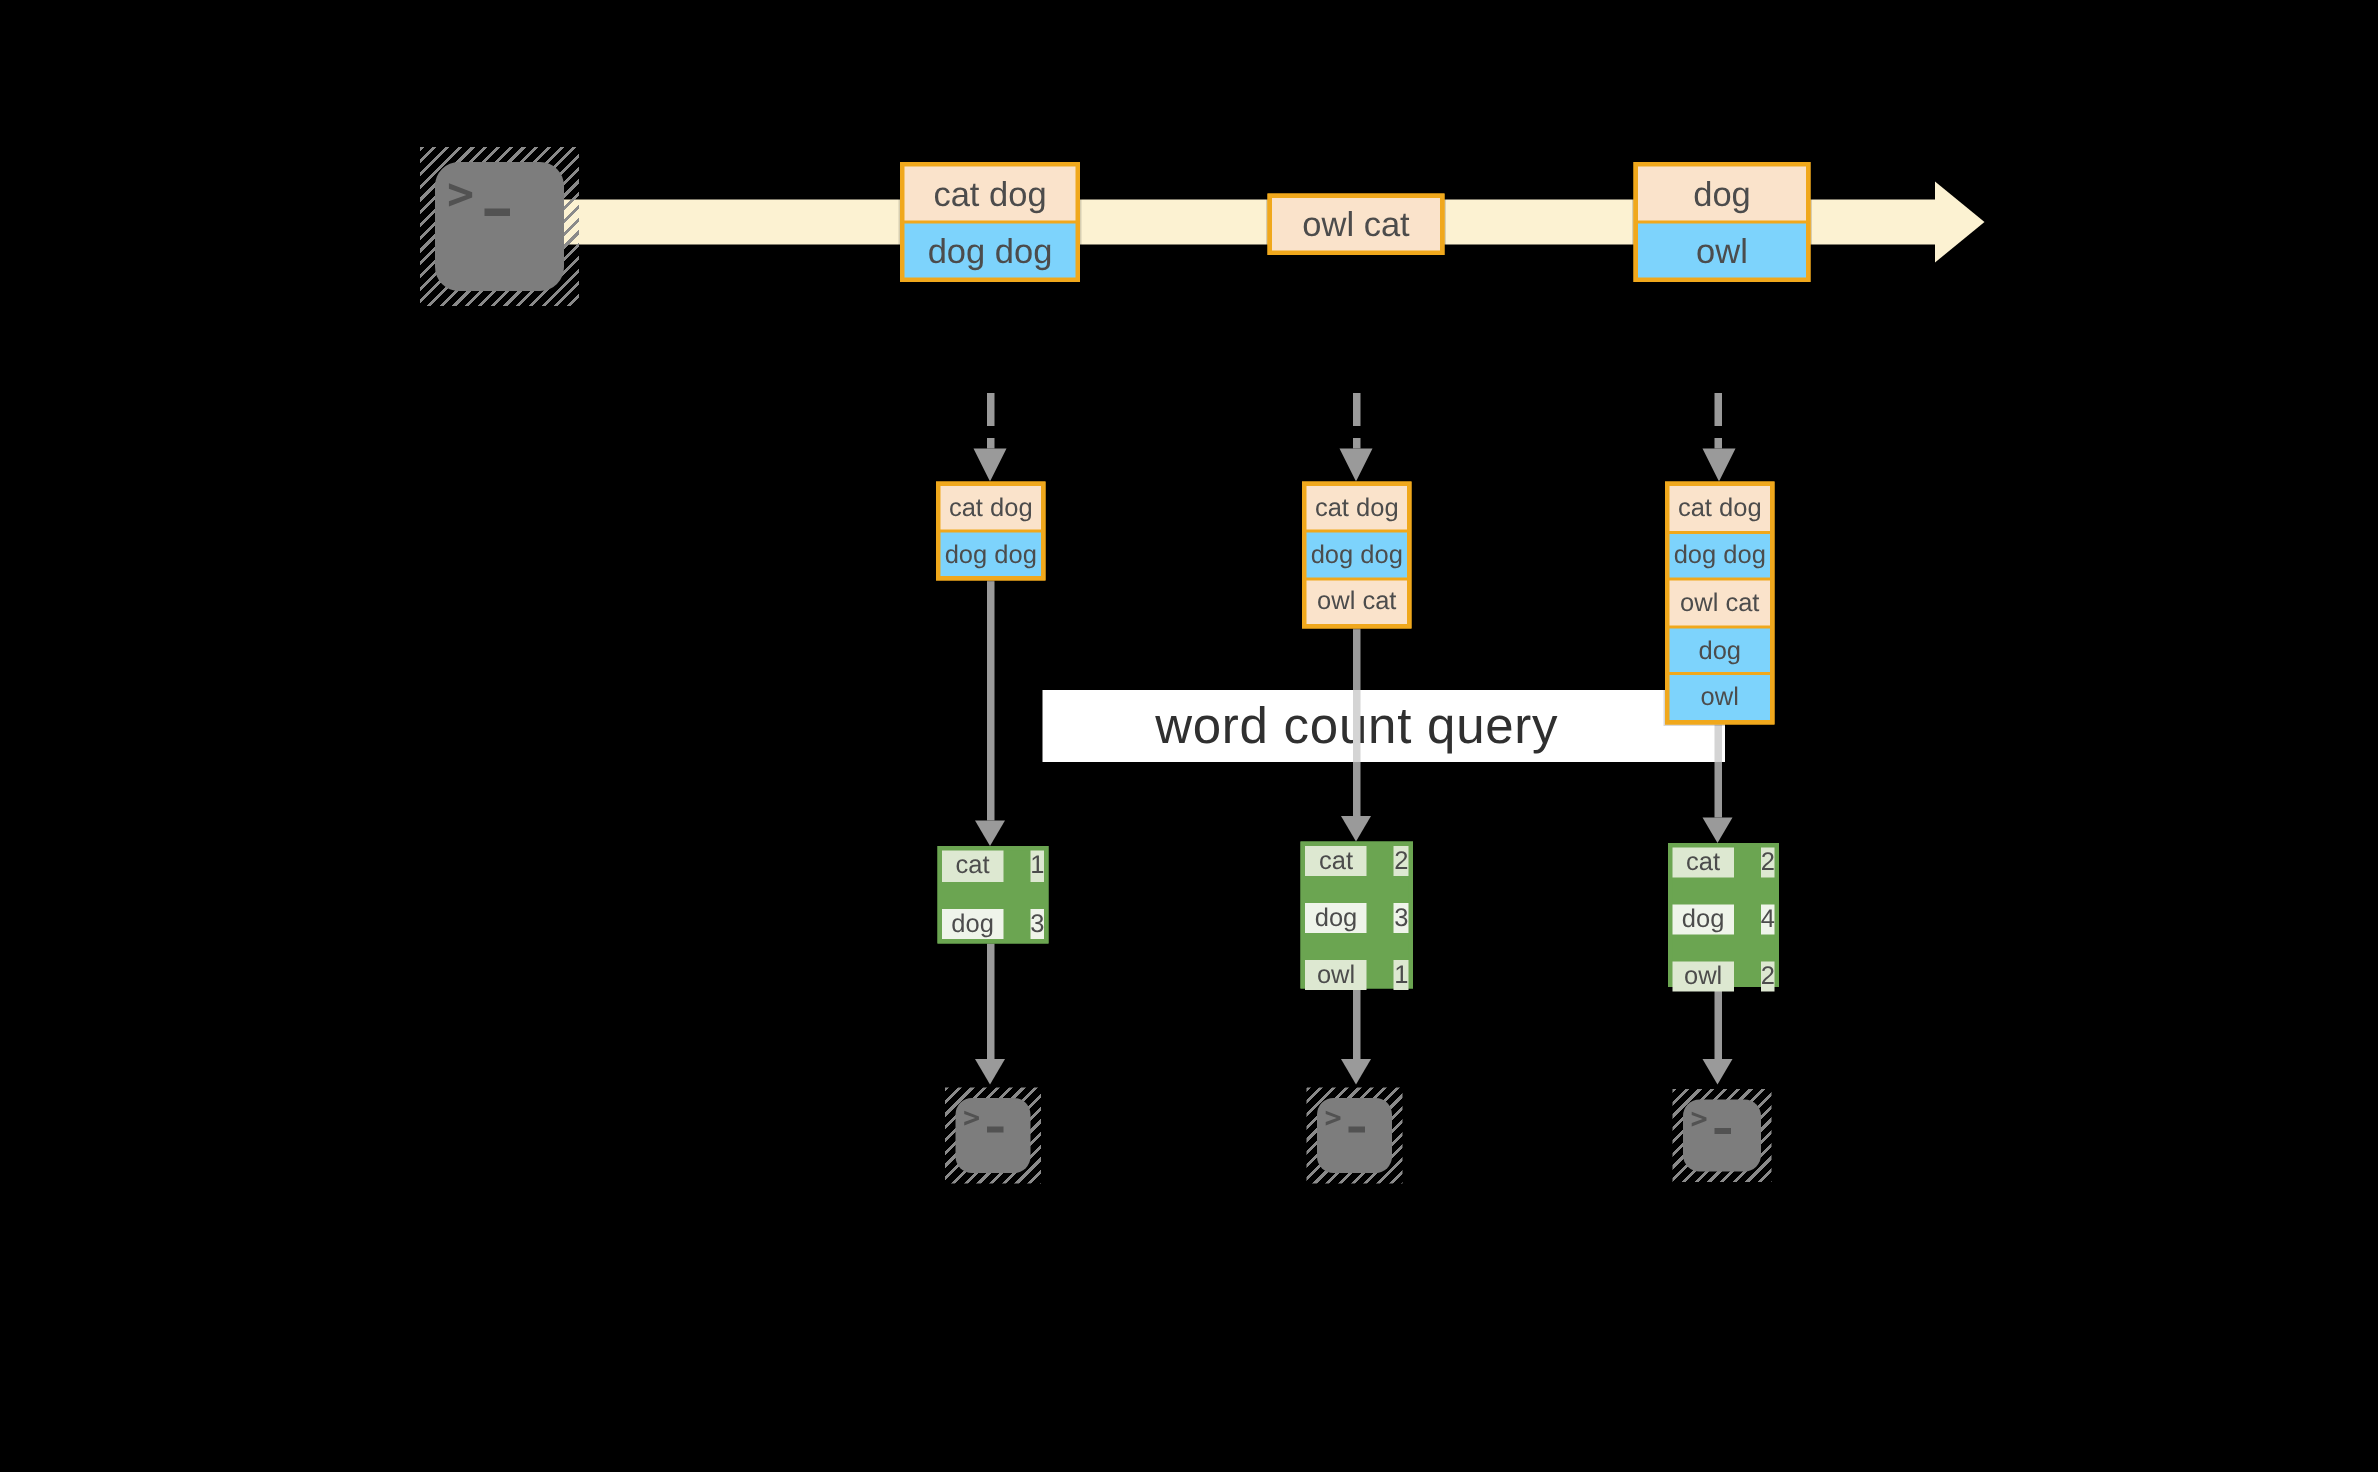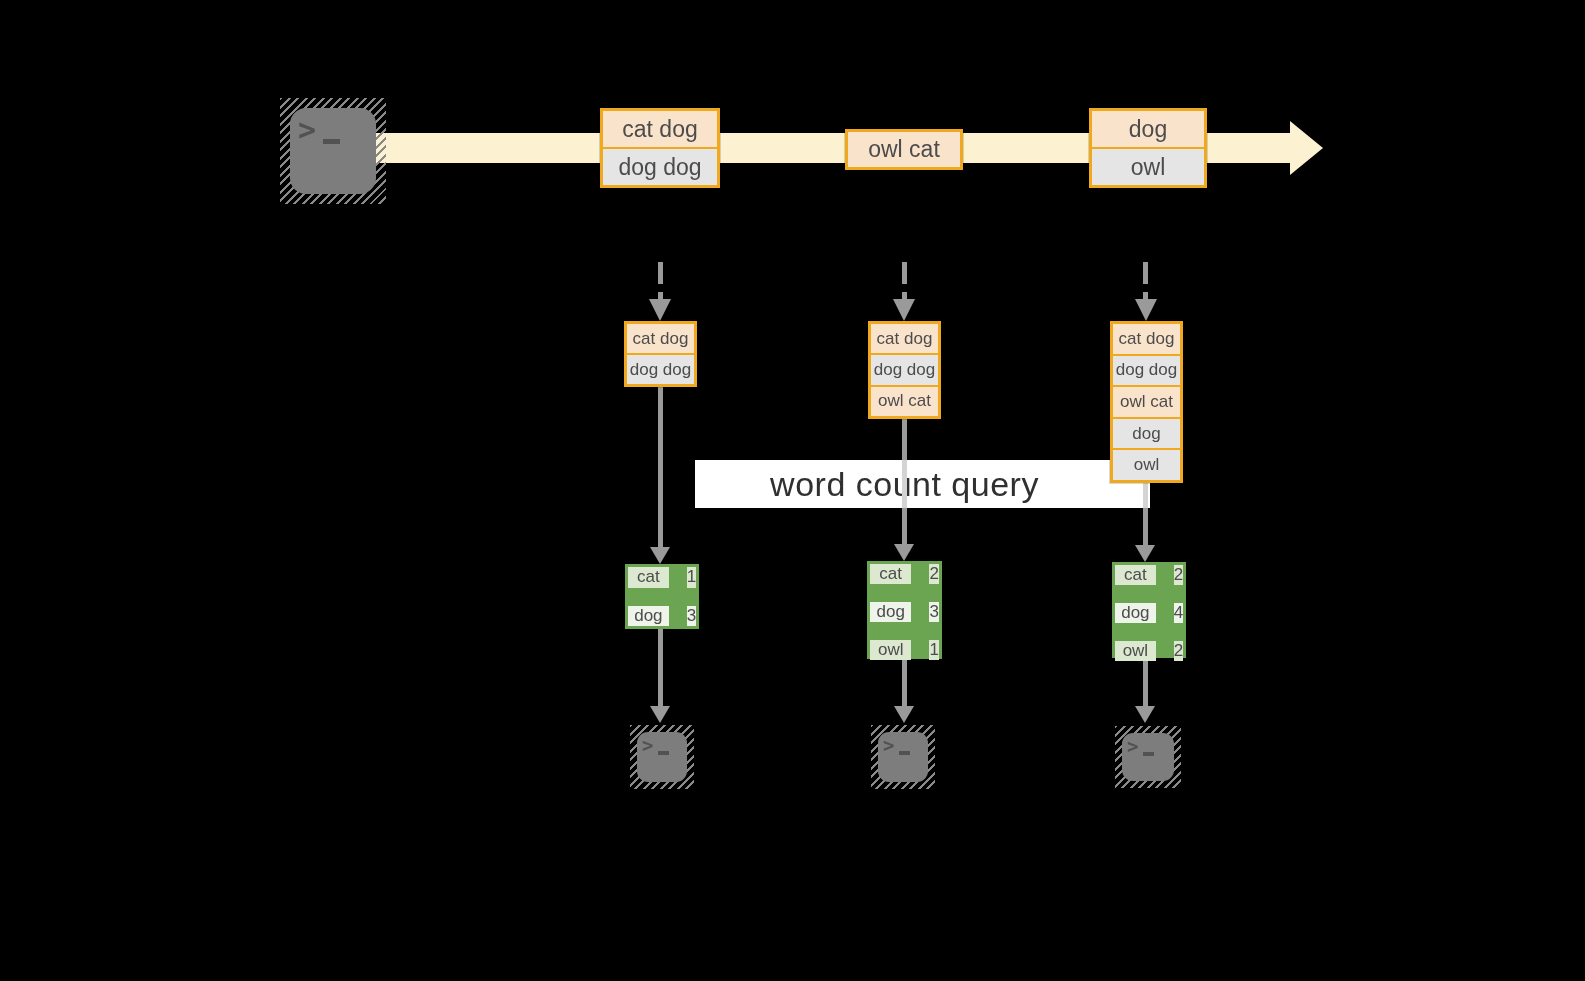--- a/index.html
+++ b/index.html
@@ -17,21 +17,21 @@
   
   .band{background:#FCF2D2;z-index:1;}
   .band-head{width:0;height:0;border-top:27px solid transparent;border-bottom:27px solid transparent;
              border-left:33px solid #FCF2D2;z-index:1;}
 
   
   .obox{display:flex;flex-direction:column;gap:2px;background:#F0A81C;border:3px solid #F0A81C;z-index:5;
         box-shadow:0 0 0 1px rgba(0,0,0,0.15);}
   .ocell{flex:1;display:flex;align-items:center;justify-content:center;color:#4c4c4c;}
   .dk{background:#FAE3CB;}
-  .lt{background:#e5e5e5;}
+  .lt{background:#7dd3fc;}
   .fs-big .ocell{font-size:23px;}
   .fs-sm .ocell{font-size:17px;}
 
   
   .vline{width:5px;background:#9a9a9a;z-index:2;}
   .vdash{width:5px;background:repeating-linear-gradient(to bottom,#9a9a9a 0 22px,transparent 22px 30px);z-index:2;}
   .ah{width:0;height:0;border-left:10px solid transparent;border-right:10px solid transparent;
       border-top:17px solid #9a9a9a;z-index:2;}
   .ah-big{width:0;height:0;border-left:11px solid transparent;border-right:11px solid transparent;
       border-top:22px solid #9a9a9a;z-index:2;}

